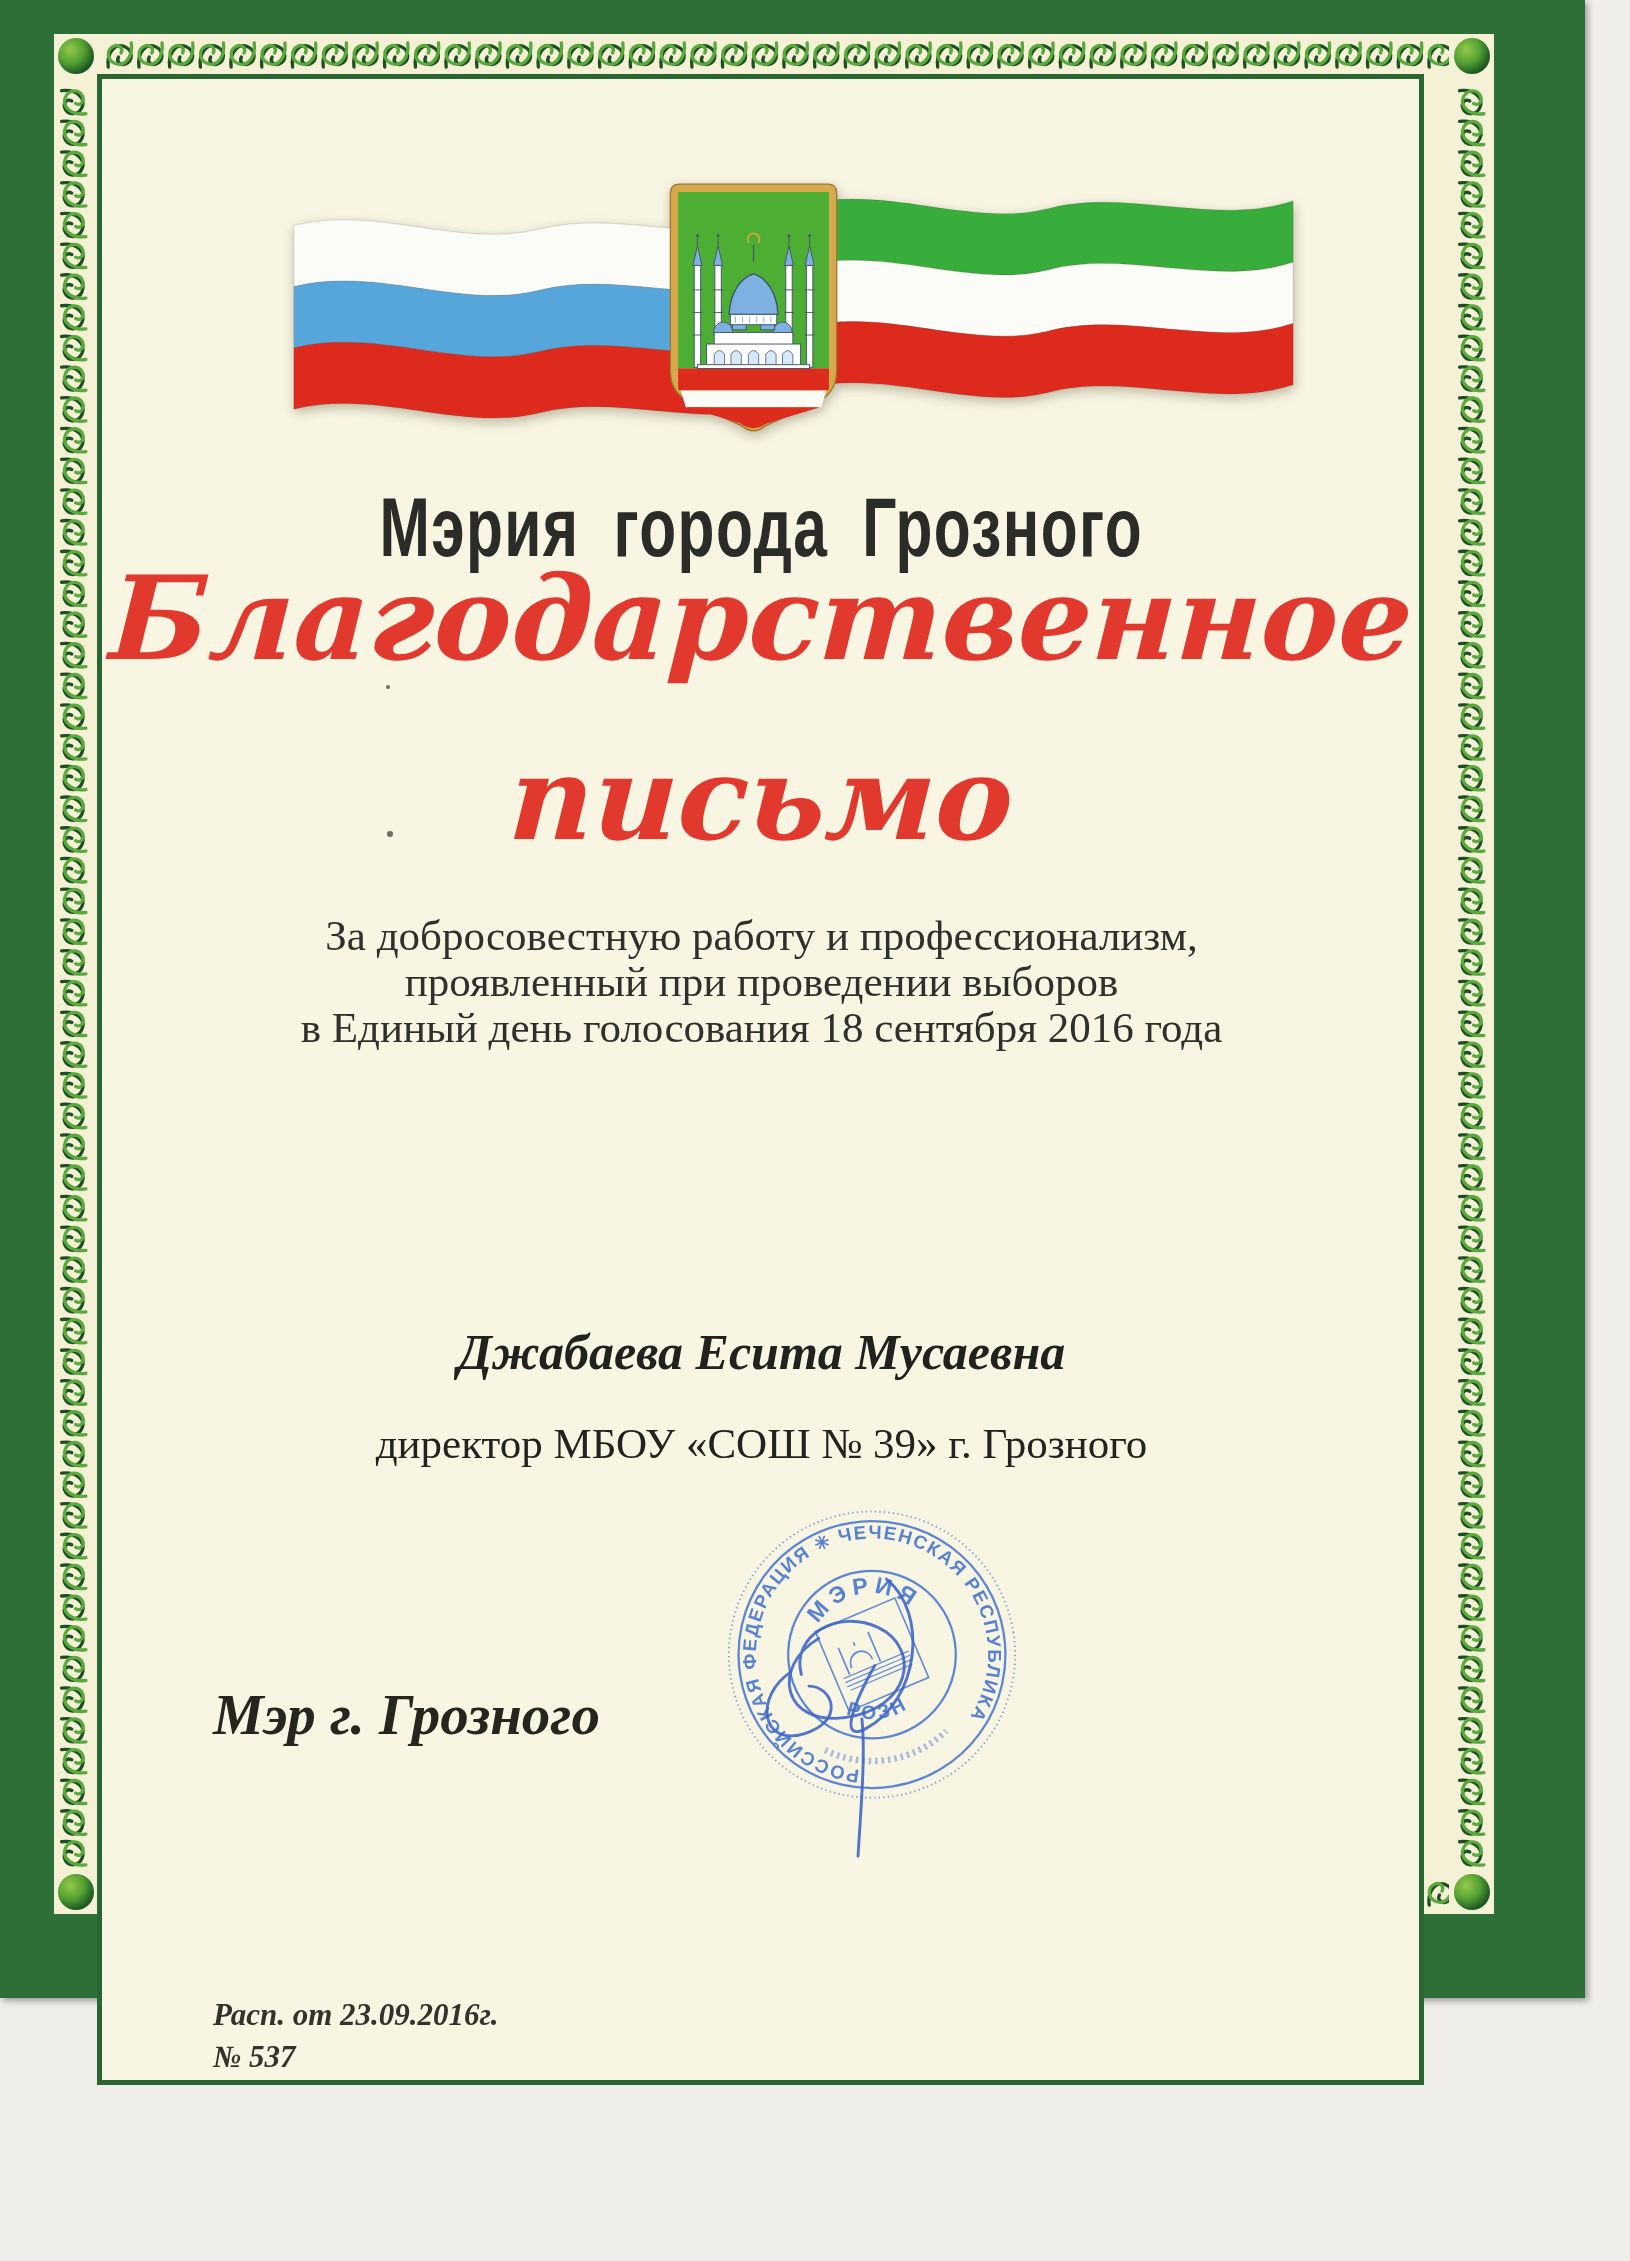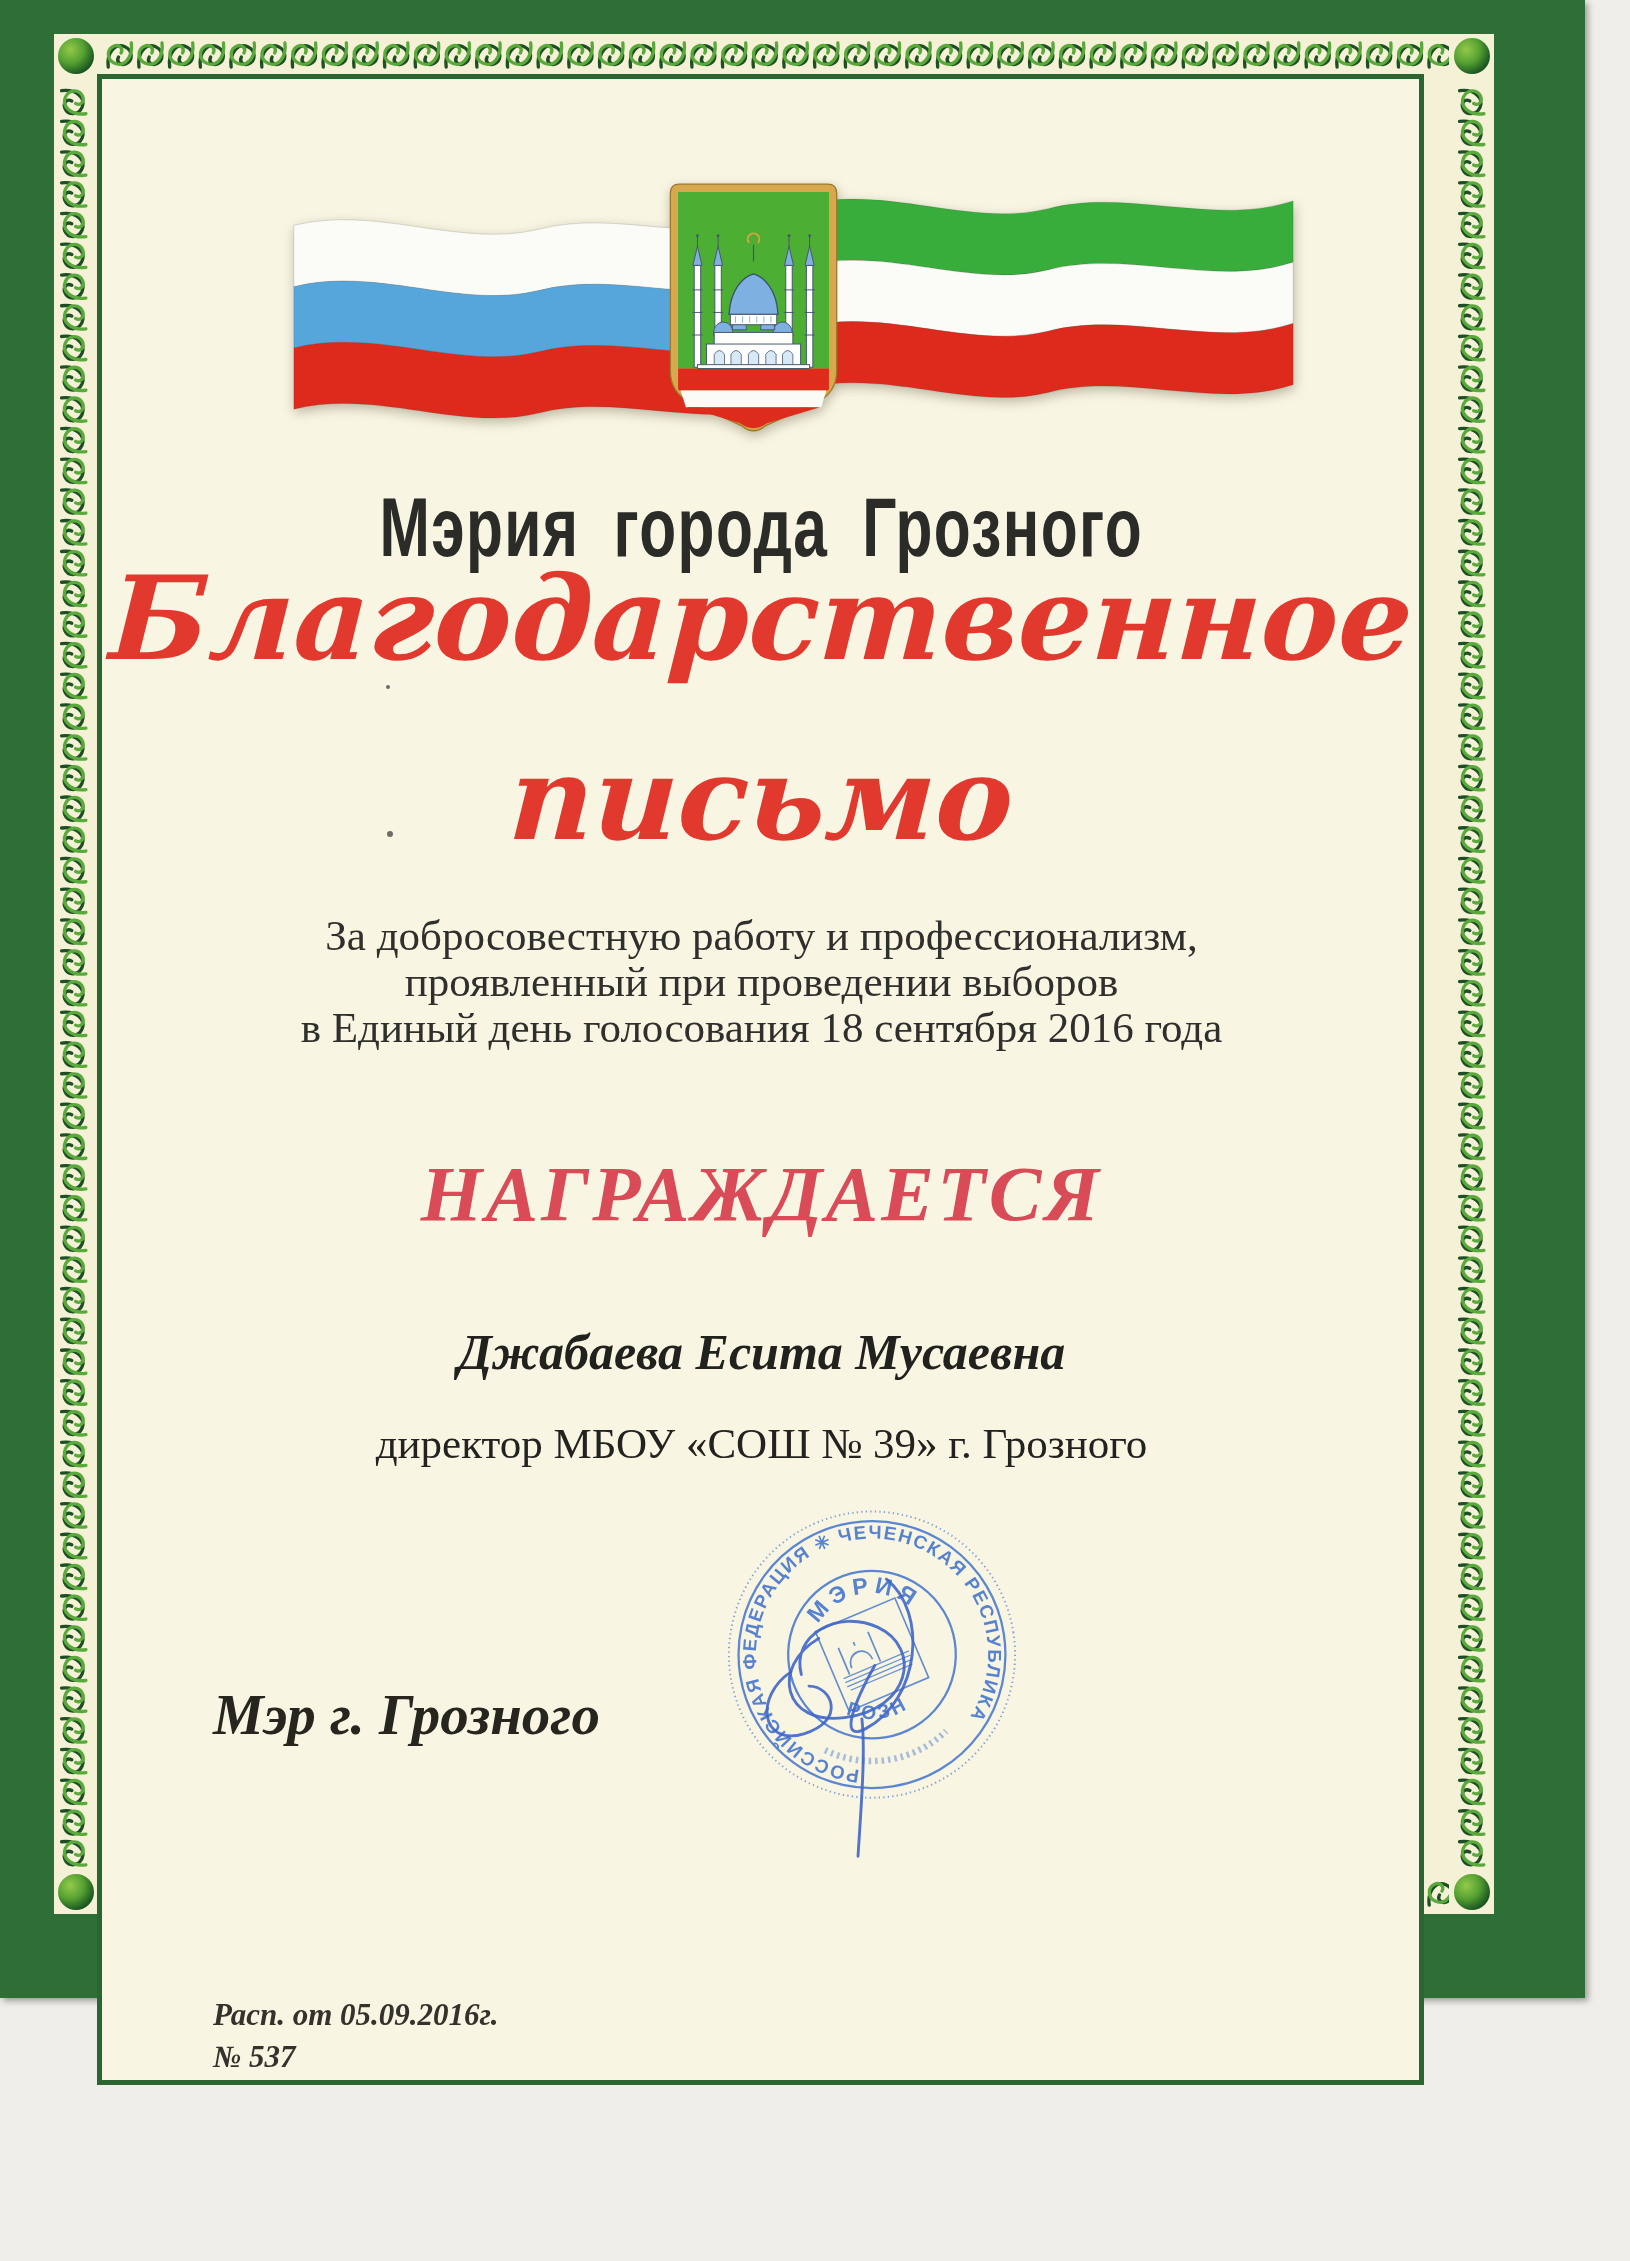--- a/index.html
+++ b/index.html
@@ -1034,21 +1034,20 @@
     </svg>
 
     <div class="ctr issuer"><span>Мэрия города Грозного</span></div>
     <div class="ctr script script1">Благодарственное</div>
     <div class="ctr script script2">письмо</div>
 
     <div class="ctr bodytext"><span>За добросовестную работу и профессионализм,</span>
 <span>проявленный при проведении выборов</span>
 <span>в Единый день голосования 18 сентября 2016 года</span></div>
 
-    <div class="ctr award">НАГРАЖДАЕТСЯ</div>
     <div class="ctr recipient">Джабаева Есита Мусаевна</div>
     <div class="ctr position">директор МБОУ «СОШ № 39» г. Грозного</div>
 
     <div class="stamp-wrap">
       <svg viewBox="0 0 560 560" width="361" height="361">
         <g transform="rotate(-9 280 250)">
           <circle class="st-dotring" cx="280" cy="235" r="222"></circle>
           <circle class="st-ring" cx="280" cy="235" r="207"></circle>
           <circle class="st-ring" cx="280" cy="235" r="130"></circle>
           <path id="stampTextCircle" d="M233.4,408.9 A180,180 0 1 1 326.6,61.1 A180,180 0 1 1 233.4,408.9" fill="none"></path>
@@ -1070,21 +1069,21 @@
           <path d="M300,118 C365,170 352,305 268,350 C222,374 255,300 282,252"></path>
           <path d="M262,335 C268,390 260,480 256,548"></path>
           <path d="M152,262 C95,300 105,378 172,358 C238,338 216,284 180,284"></path>
         </g>
       </svg>
     </div>
 
     <div class="sign sign-title">Мэр г. Грозного</div>
 
     <div class="footer">
-      <div>Расп. от 05.09.2016г.</div>
+      <div>Расп. от 23.09.2016г.</div>
       <div>№ 537</div>
     </div>
 
     <div class="speck" style="left:386px;top:685px;width:3.9px;height:3.9px;"></div>
     <div class="speck" style="left:387px;top:831px;width:5.8px;height:5.8px;"></div>
   </div>
 </div>
 
 
 </body></html>

